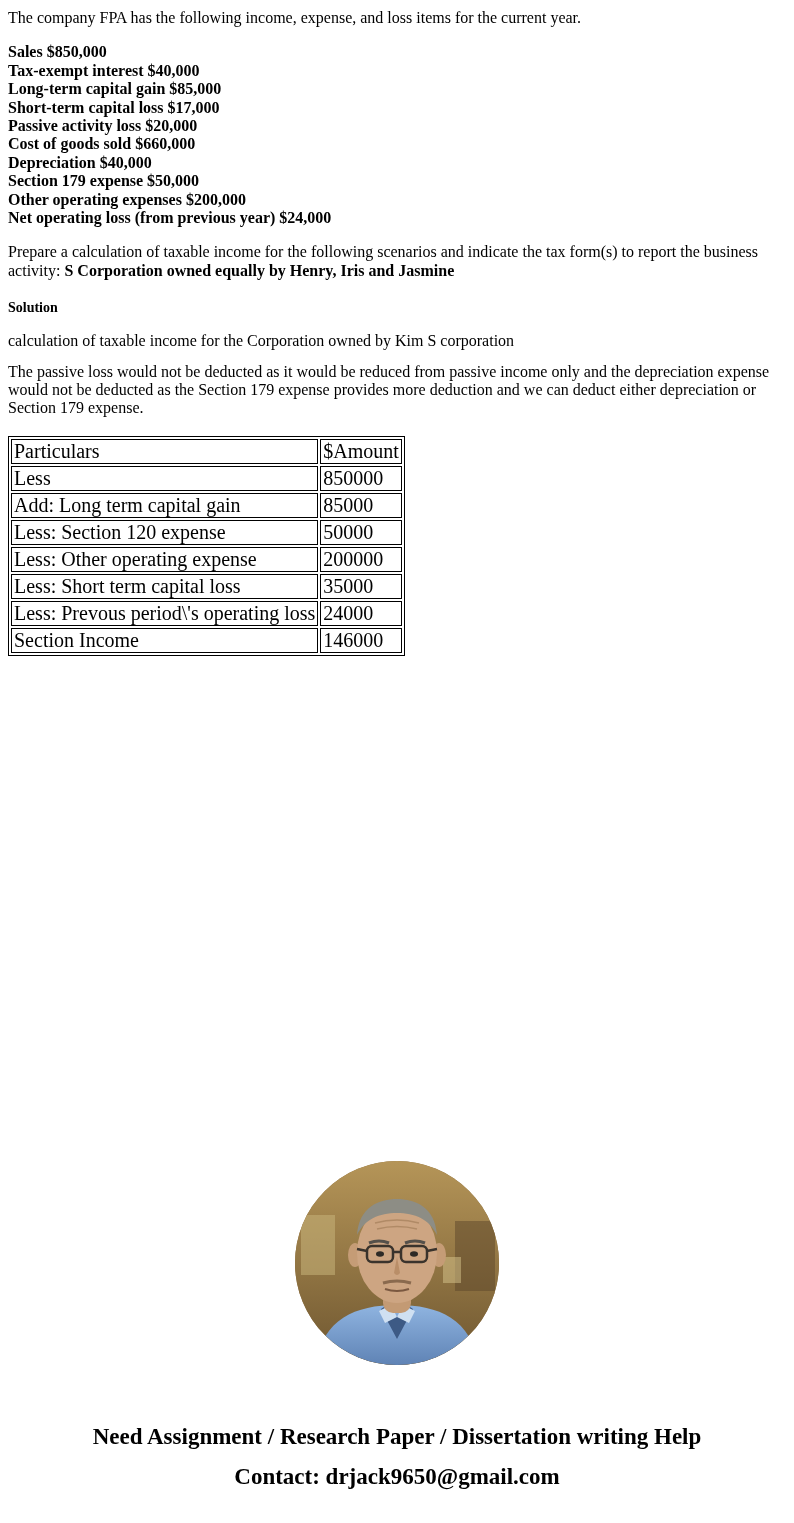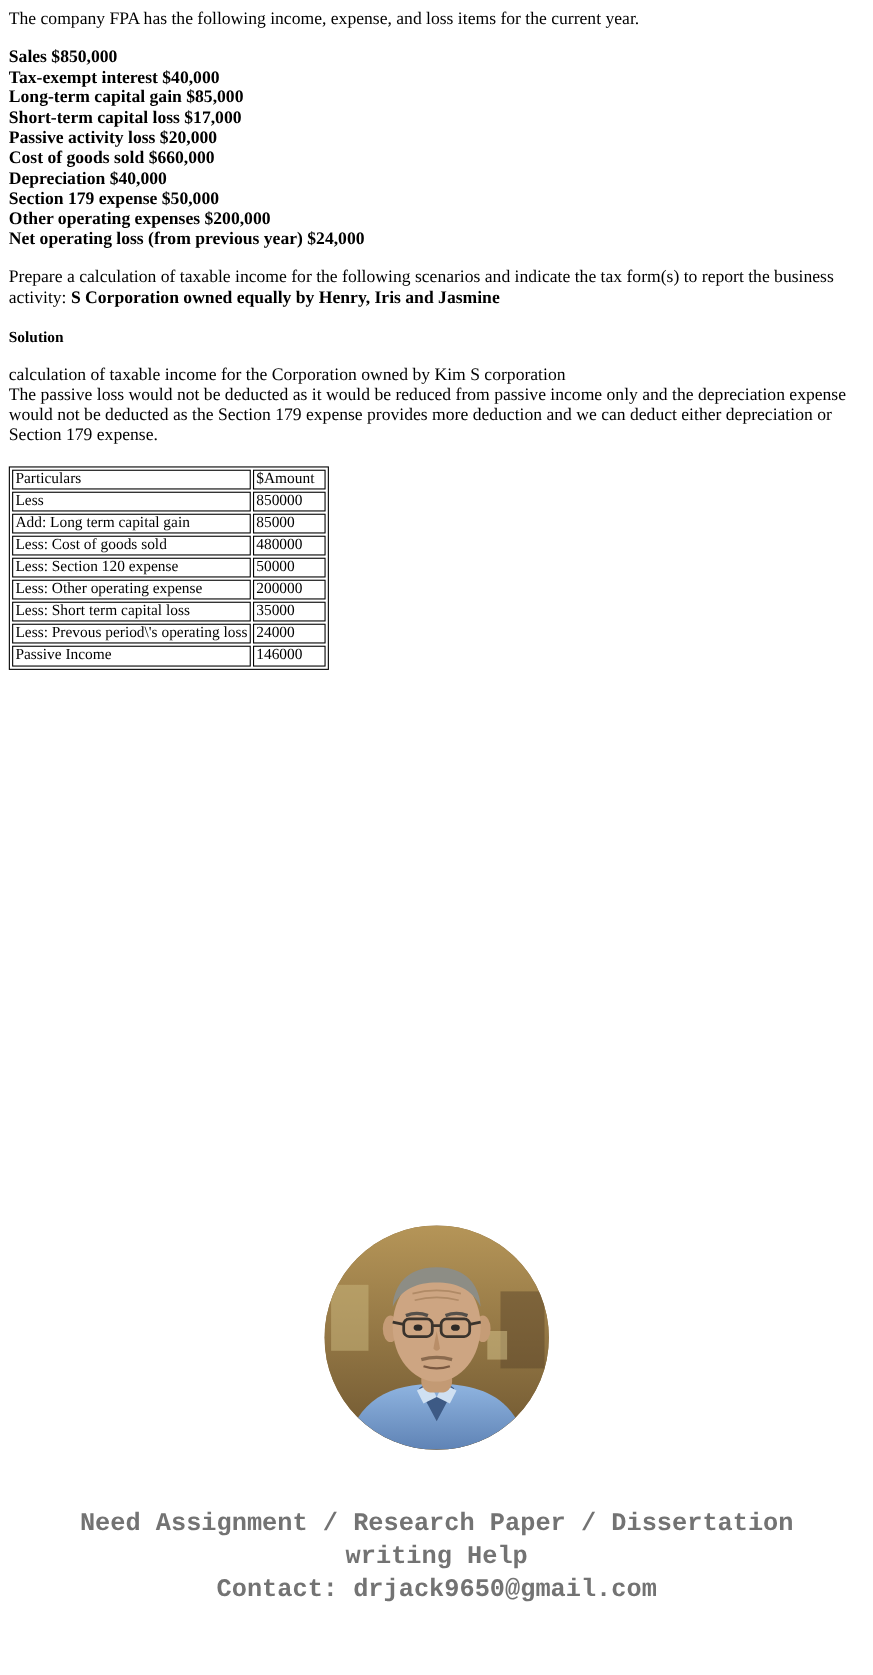--- a/index.html
+++ b/index.html
@@ -11,65 +11,65 @@
   .page {
     width: 794px;
     min-height: 1523px;
     margin: 0 auto;
     box-sizing: border-box;
     padding: 8px;
     font-family: "Liberation Serif", "DejaVu Serif", serif;
     font-size: 16px;
     line-height: 1.15;
   }
-  .page p { margin: 0 0; }
+  .page p { margin: 12px 0; }
   .page p.first { margin-top: 1px; }
 
   .items-block { margin: 16px 0; font-weight: bold; }
   .items-block div { line-height: 1.15; }
 
   h3.solution {
     font-size: 14px;
     font-weight: bold;
     margin: 20px 0 16px 0;
   }
 
   table.calc-table {
     border-collapse: separate;
     border-spacing: 2px;
     border: 1px solid #000;
     margin: 18px 0 0 0;
   }
   table.calc-table td {
     border: 1px solid #000;
     padding: 0 2px;
-    font-size: 14px;
+    font-size: 20px;
     white-space: nowrap;
   }
   table.calc-table td.amount { min-width: 60px; }
 
   .avatar-wrap {
     width: 204px;
     height: 204px;
     margin: 505px auto 0 auto;
     border-radius: 50%;
     overflow: hidden;
     background: #8a6c3e;
   }
   .avatar-wrap svg { display: block; }
 
   .footer-text {
     margin: 52px auto 26px auto;
     max-width: 740px;
     text-align: center;
-    font-family: Liberation Mono, monospace;
+    font-family: Liberation Serif, serif;
     font-weight: bold;
     font-size: 23px;
-    line-height: 30px;
-    color: #737373;
+    line-height: 40px;
+    color: #000000;
   }
 </style>
 </head>
 <body>
 
 <div class="page">
 
   <p class="first">The company FPA has the following income, expense, and loss items for the current year.</p>
 
   <div class="items-block">
@@ -101,41 +101,37 @@
       </tr>
       <tr>
         <td>Less</td>
         <td class="amount">850000</td>
       </tr>
       <tr>
         <td>Add: Long term capital gain</td>
         <td class="amount">85000</td>
       </tr>
       <tr>
-        <td>Less: Cost of goods sold</td>
-        <td class="amount">480000</td>
-      </tr>
-      <tr>
         <td>Less: Section 120 expense</td>
         <td class="amount">50000</td>
       </tr>
       <tr>
         <td>Less: Other operating expense</td>
         <td class="amount">200000</td>
       </tr>
       <tr>
         <td>Less: Short term capital loss</td>
         <td class="amount">35000</td>
       </tr>
       <tr>
         <td>Less: Prevous period\'s operating loss</td>
         <td class="amount">24000</td>
       </tr>
       <tr>
-        <td>Passive Income</td>
+        <td>Section Income</td>
         <td class="amount">146000</td>
       </tr>
     </tbody>
   </table>
 
   <div class="avatar-wrap">
     <svg width="204" height="204" viewBox="0 0 204 204" xmlns="http://www.w3.org/2000/svg">
       <defs>
         <linearGradient id="bgGrad" x1="0" y1="0" x2="0" y2="1">
           <stop offset="0" stop-color="#b59558"></stop>

